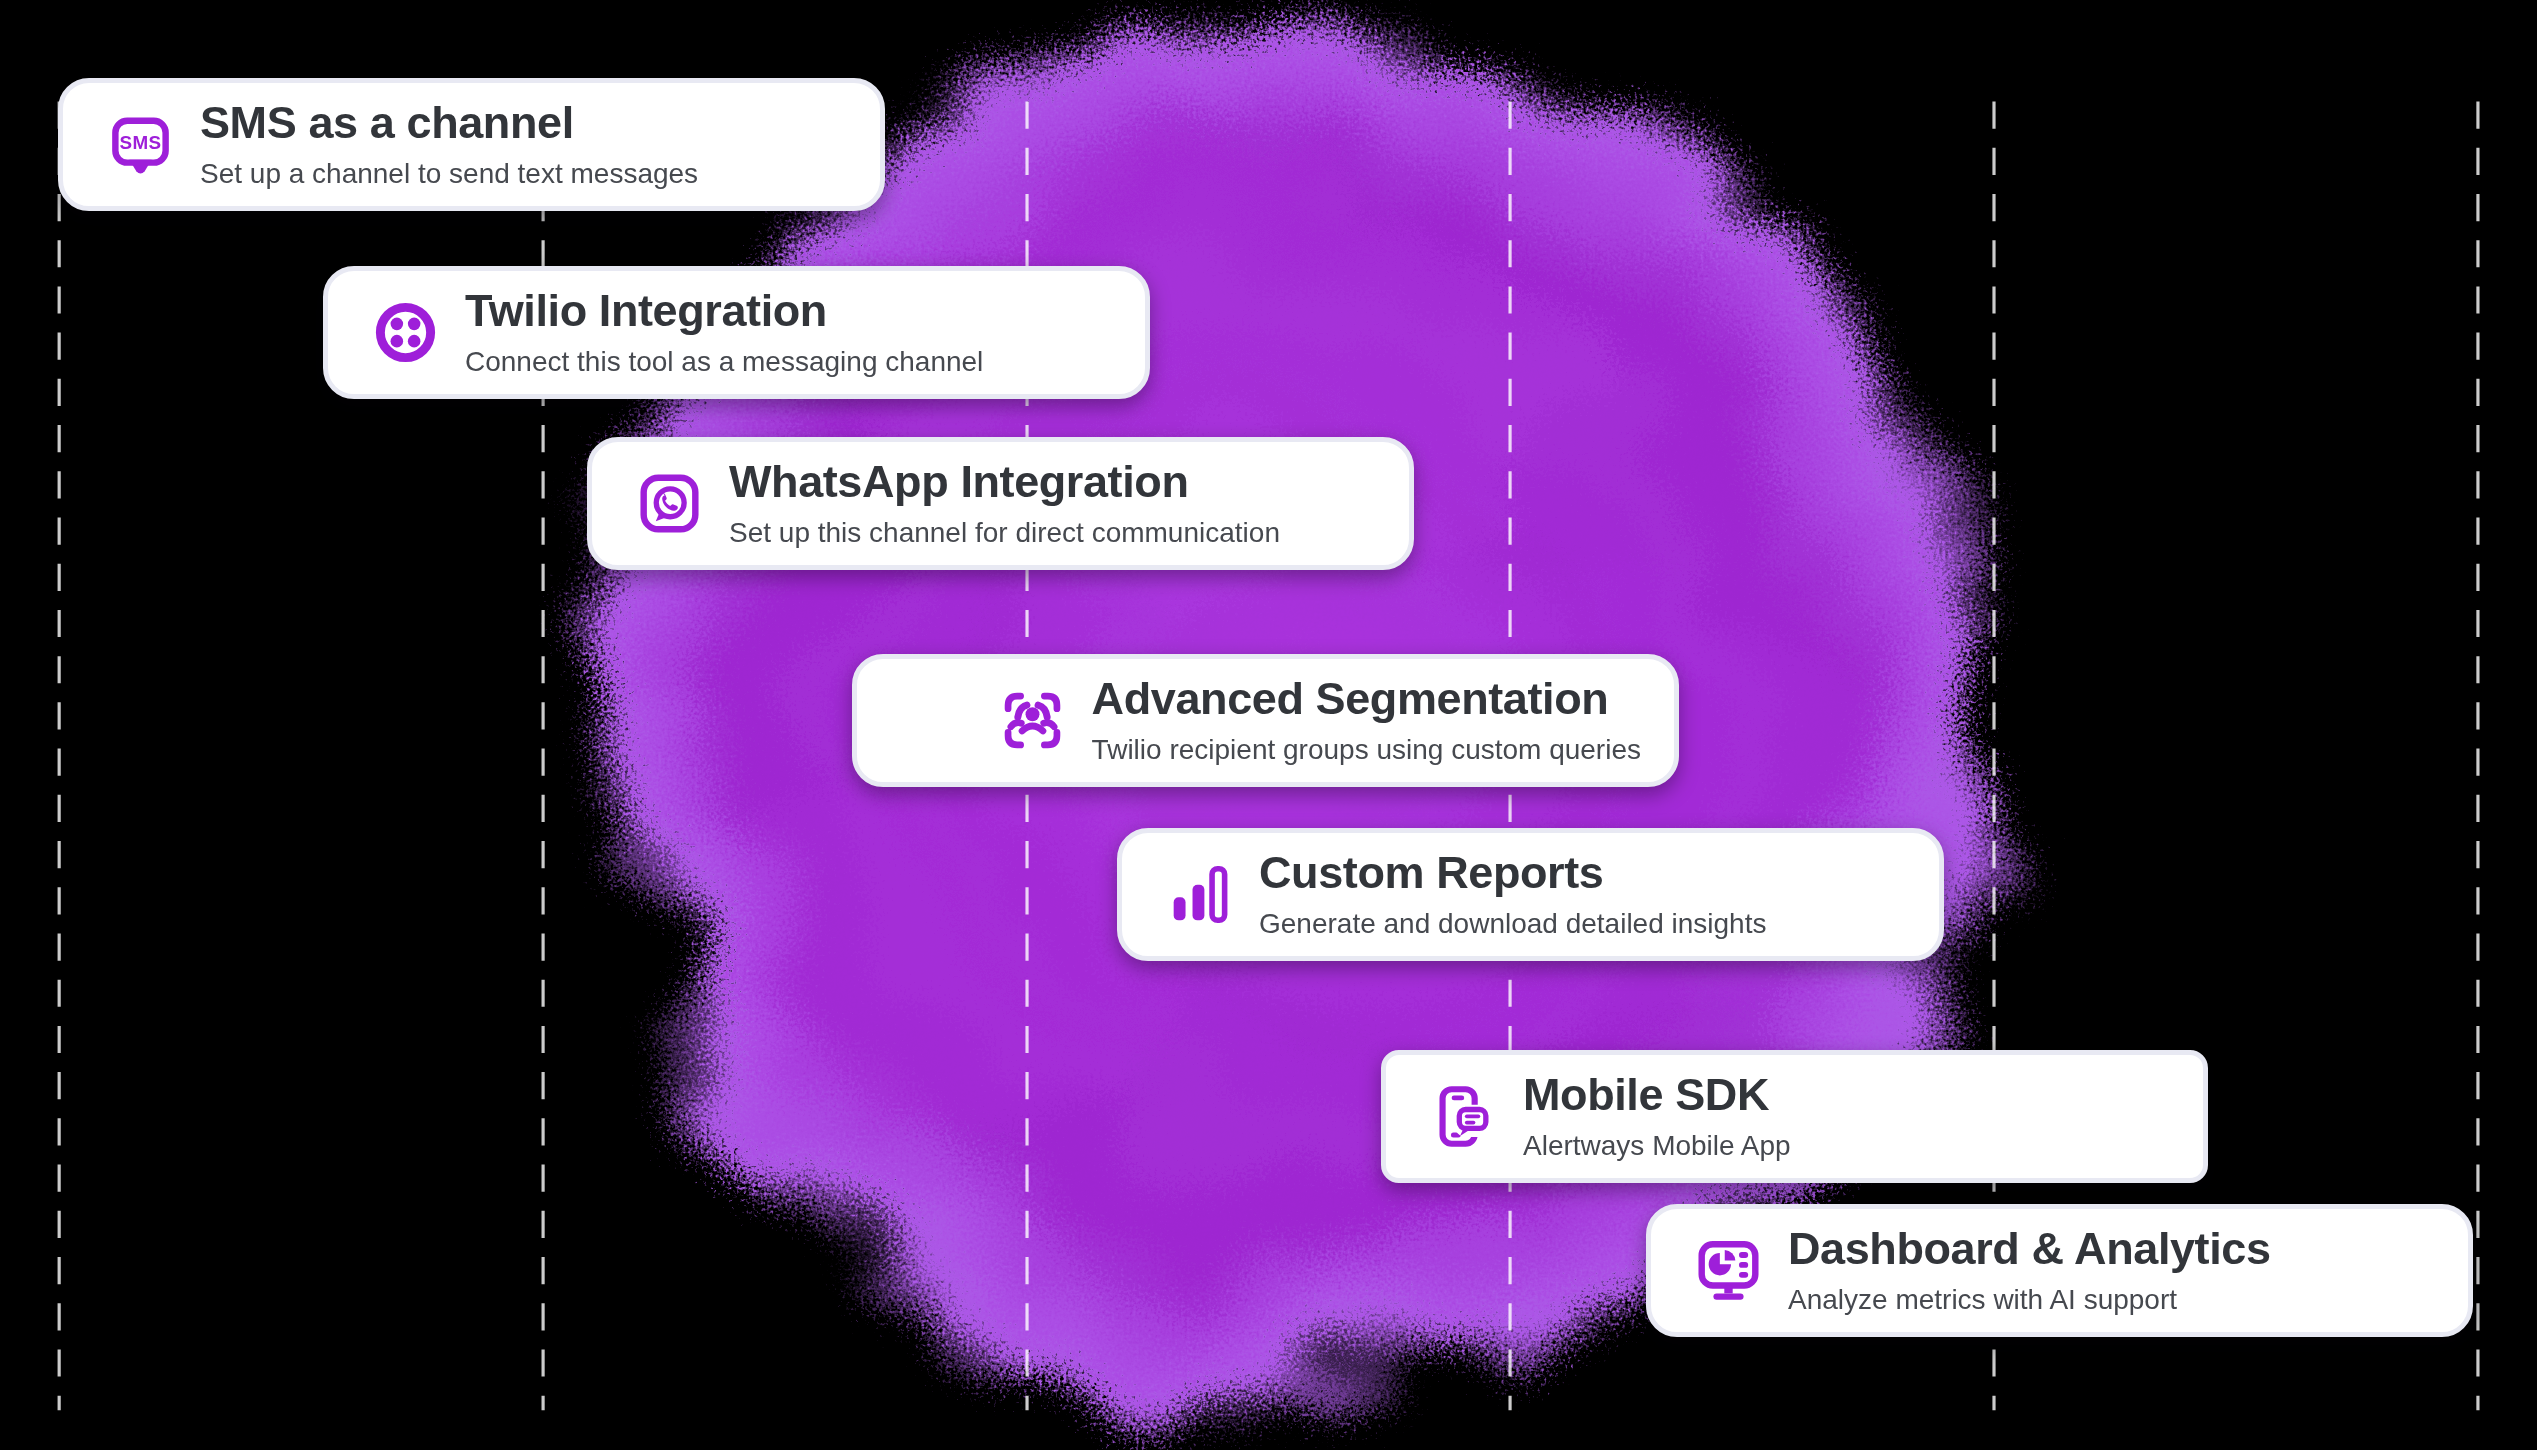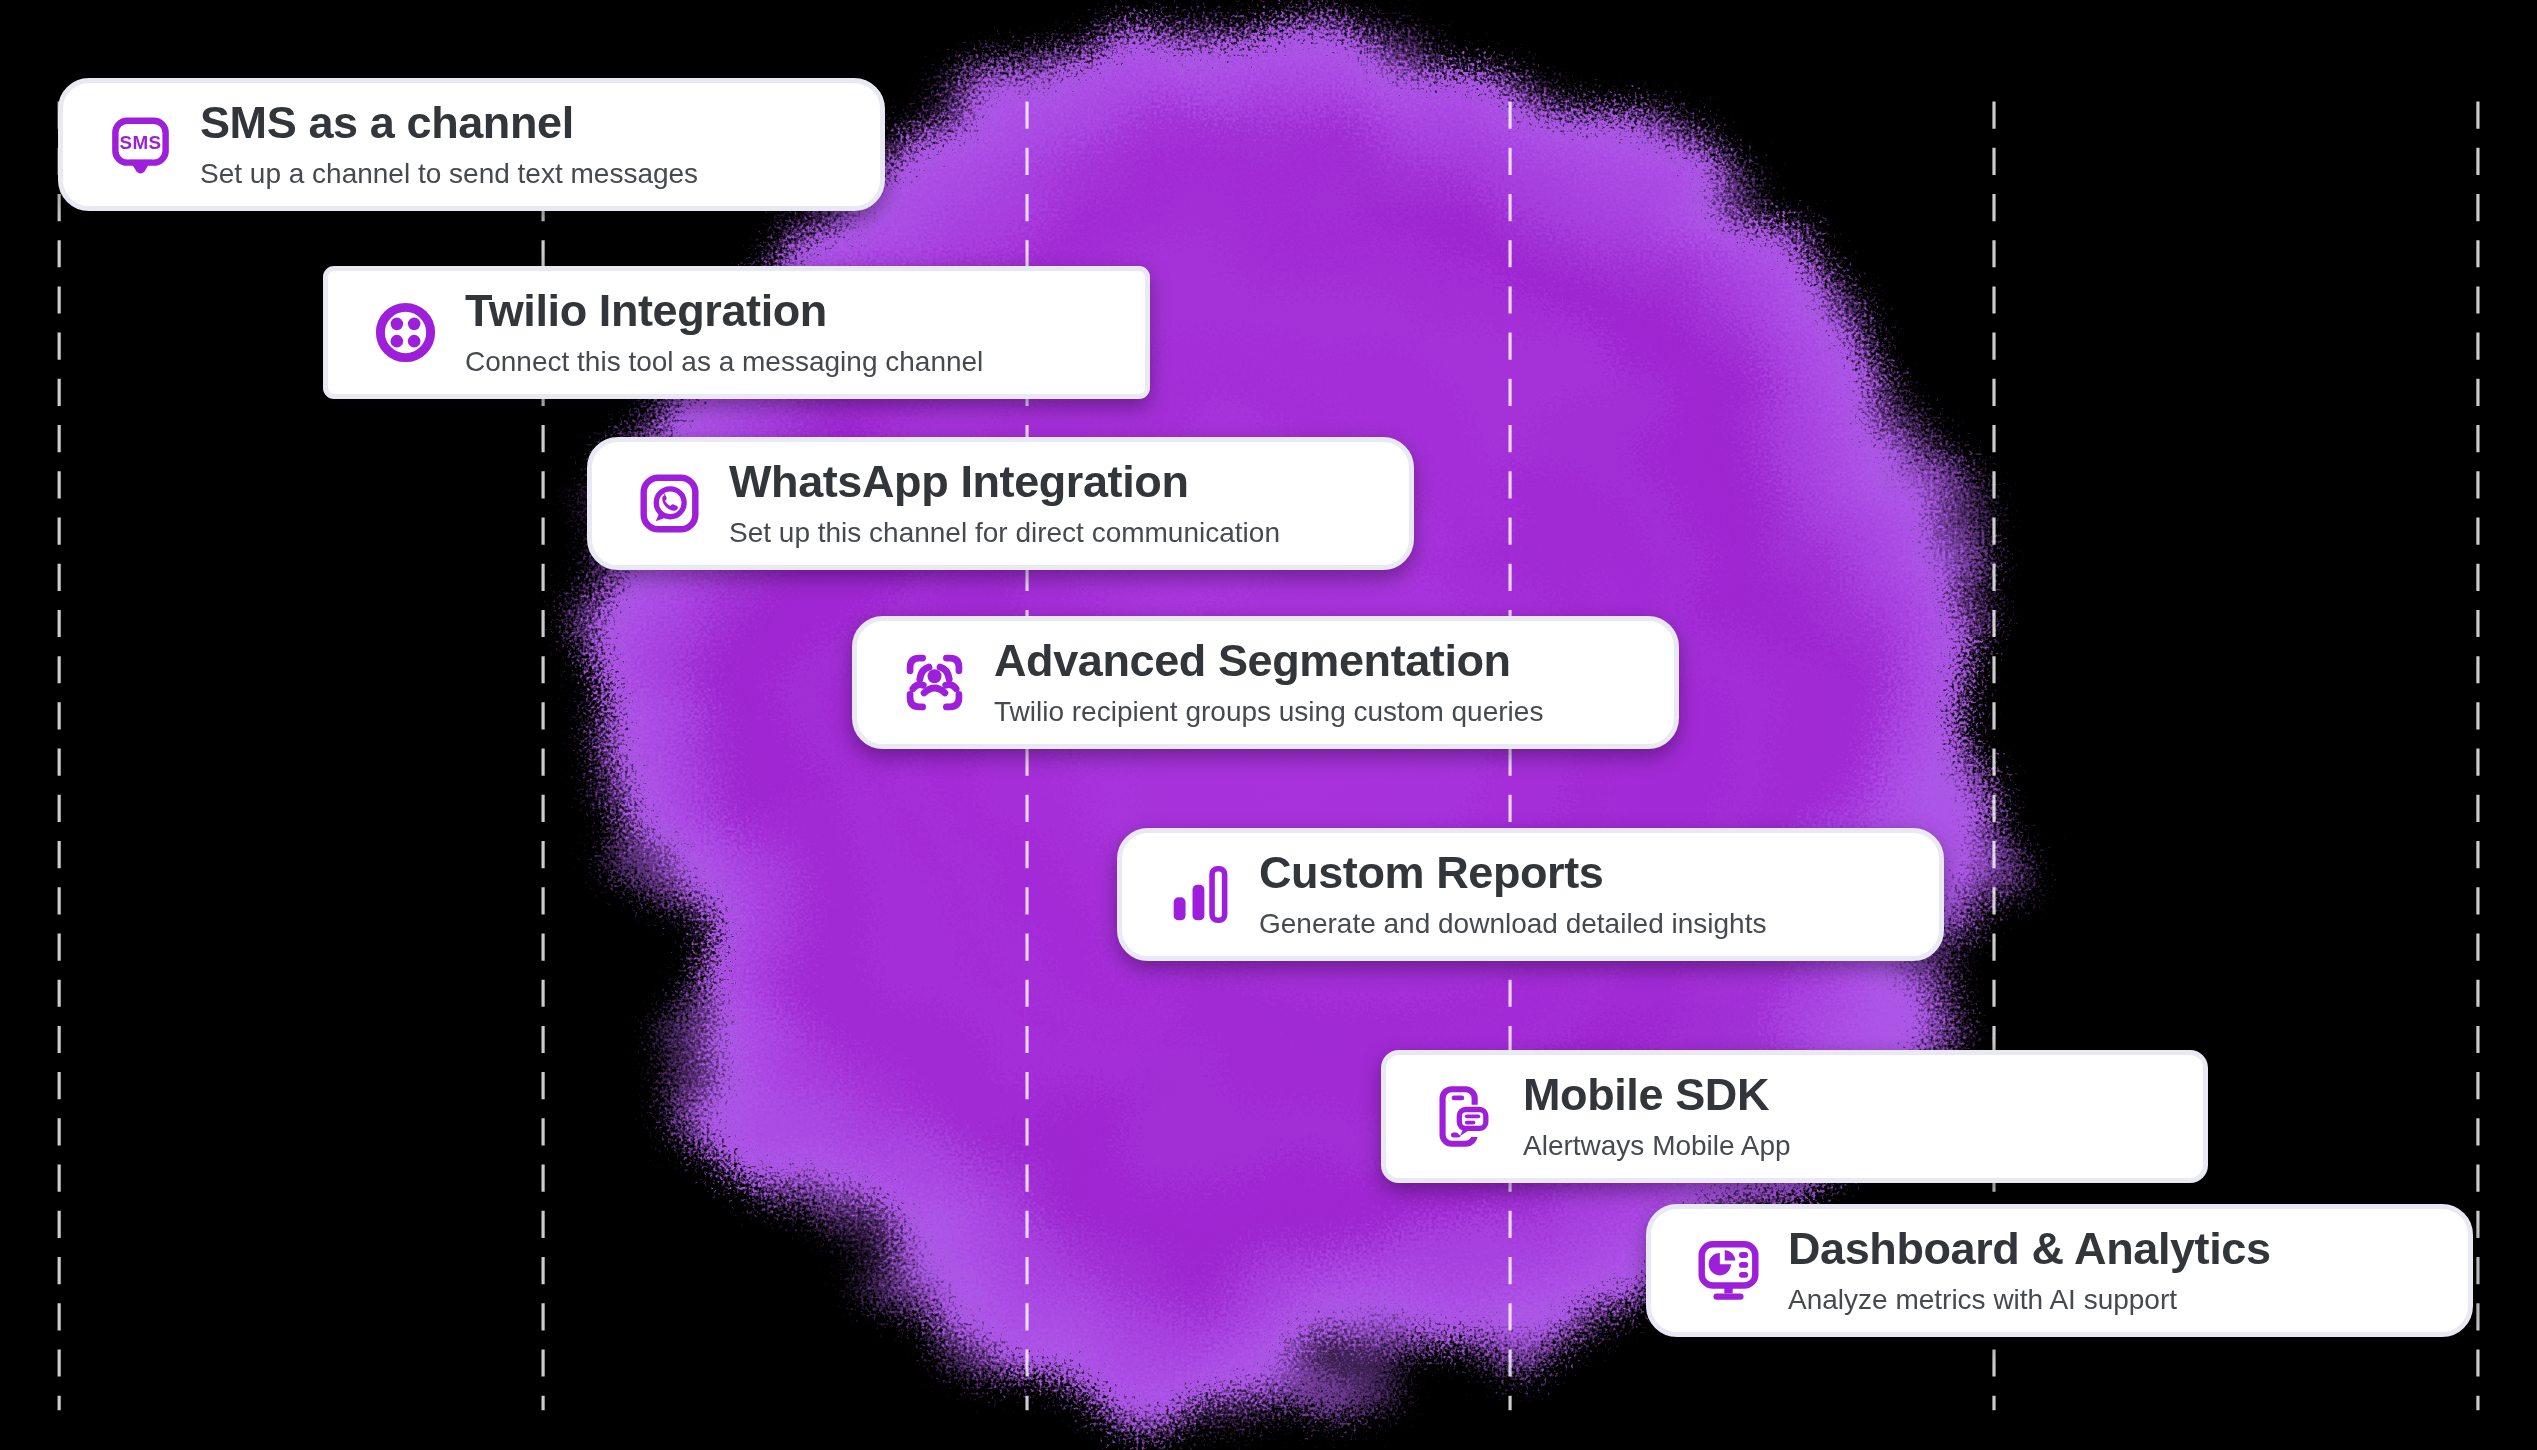--- a/index.html
+++ b/index.html
@@ -86,21 +86,21 @@
     <rect x="6" y="7" width="36" height="30" rx="8.5" stroke="currentColor" stroke-width="4.6"></rect>
     <path d="M16 35 H32 L27 43.2 Q24 46.4 21 43.2 Z" fill="currentColor"></path>
     <text x="24" y="27.5" text-anchor="middle" font-family="Liberation Sans, sans-serif" font-size="13.5" font-weight="bold" letter-spacing="0.3" fill="currentColor">SMS</text>
         </svg>
       </div>
       <div class="texts">
         <div class="card-title">SMS as a channel</div>
         <div class="card-subtitle">Set up a channel to send text messages</div>
       </div>
     </div>
-    <div class="card" style="left: 323px; top: 266px; border-radius: 11px;">
+    <div class="card" style="left: 323px; top: 266px;">
       <div class="icon-wrap">
         <svg viewBox="0 0 48 48" fill="none">
     <circle cx="24" cy="24" r="18" stroke="currentColor" stroke-width="6.4"></circle>
     <circle cx="17.8" cy="17.8" r="4.5" fill="currentColor"></circle>
     <circle cx="30.2" cy="17.8" r="4.5" fill="currentColor"></circle>
     <circle cx="17.8" cy="30.2" r="4.5" fill="currentColor"></circle>
     <circle cx="30.2" cy="30.2" r="4.5" fill="currentColor"></circle>
         </svg>
       </div>
       <div class="texts">
@@ -115,21 +115,21 @@
     <circle cx="24.5" cy="23.5" r="10" stroke="currentColor" stroke-width="3.8"></circle>
     <path d="M16.8 30.5 L14.2 36.8 L20.8 34.2 Z" fill="currentColor"></path>
     <path d="M20.6 18.1c-1.2.4-2 1.6-1.8 2.9.5 4.2 4 7.7 8.2 8.2 1.3.2 2.5-.6 2.9-1.8.2-.7-.1-1.4-.8-1.7l-2.3-1c-.5-.2-1.1-.1-1.5.3l-.8.8c-1.6-.8-2.9-2.1-3.7-3.7l.8-.8c.4-.4.5-1 .3-1.5l-1-2.3c-.3-.7-1-1-1.7-.8Z" fill="currentColor"></path>
         </svg>
       </div>
       <div class="texts">
         <div class="card-title">WhatsApp Integration</div>
         <div class="card-subtitle">Set up this channel for direct communication</div>
       </div>
     </div>
-    <div class="card" style="left: 852px; top: 616px;">
+    <div class="card" style="left: 852px; top: 654px; justify-content: flex-end;">
       <div class="icon-wrap">
         <svg viewBox="0 0 48 48" fill="none" stroke="currentColor" stroke-linecap="round">
     <path d="M6.5 15.5 V13 Q6.5 6.5 13 6.5 H15.5" stroke-width="4.8"></path>
     <path d="M32.5 6.5 H35 Q41.5 6.5 41.5 13 V15.5" stroke-width="4.8"></path>
     <path d="M6.5 32.5 V35 Q6.5 41.5 13 41.5 H15.5" stroke-width="4.8"></path>
     <path d="M41.5 32.5 V35 Q41.5 41.5 35 41.5 H32.5" stroke-width="4.8"></path>
     <circle cx="24" cy="19.5" r="5" fill="currentColor" stroke="none"></circle>
     <path d="M13.5 21.5 Q14.5 14.5 20 13" stroke-width="5"></path>
     <path d="M34.5 21.5 Q33.5 14.5 28 13" stroke-width="5"></path>
     <path d="M16.5 31.5 Q24 24.5 31.5 31.5" stroke-width="4.8"></path>

